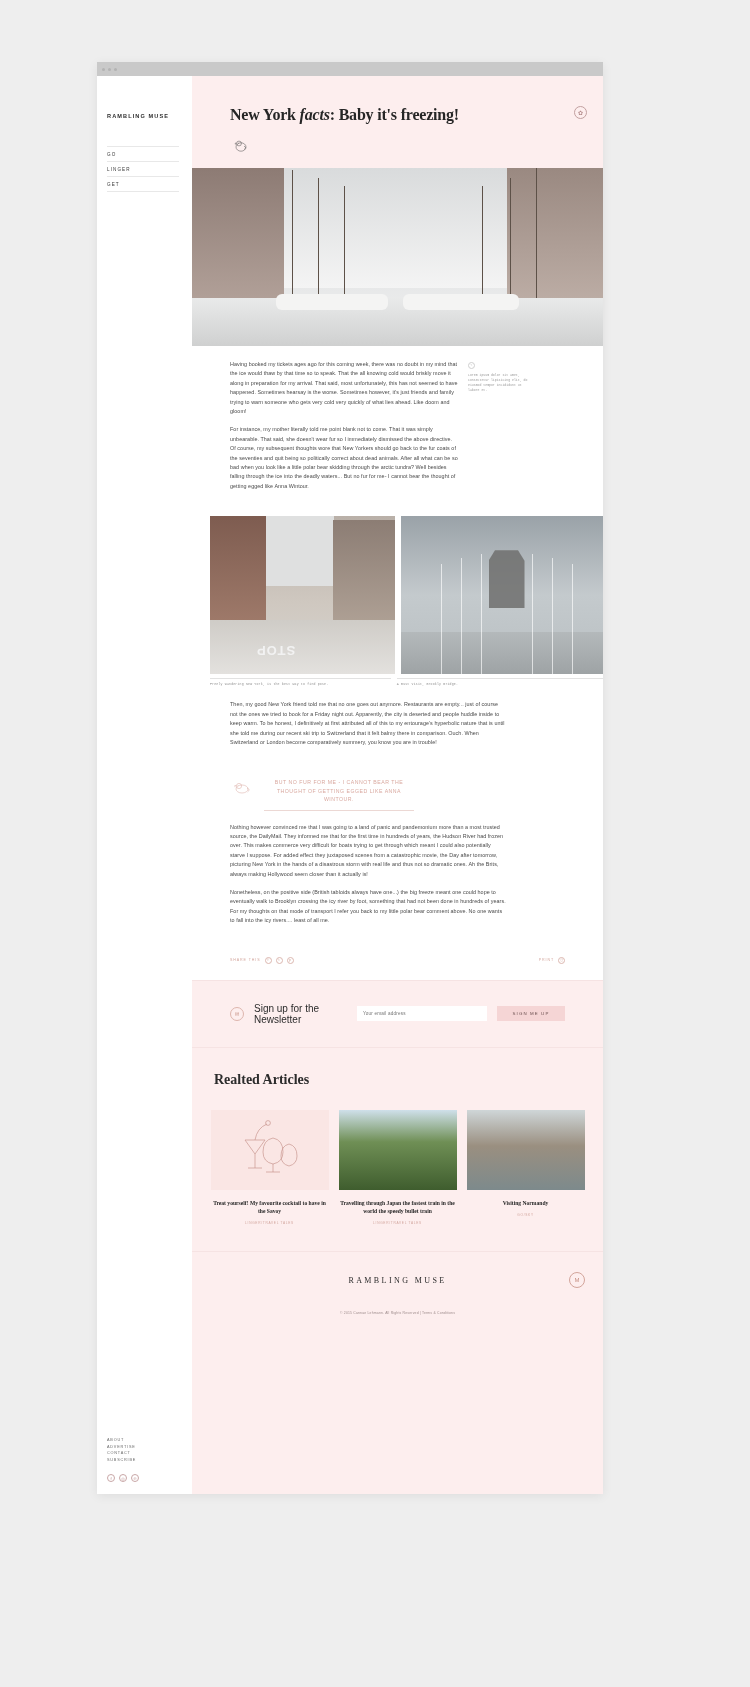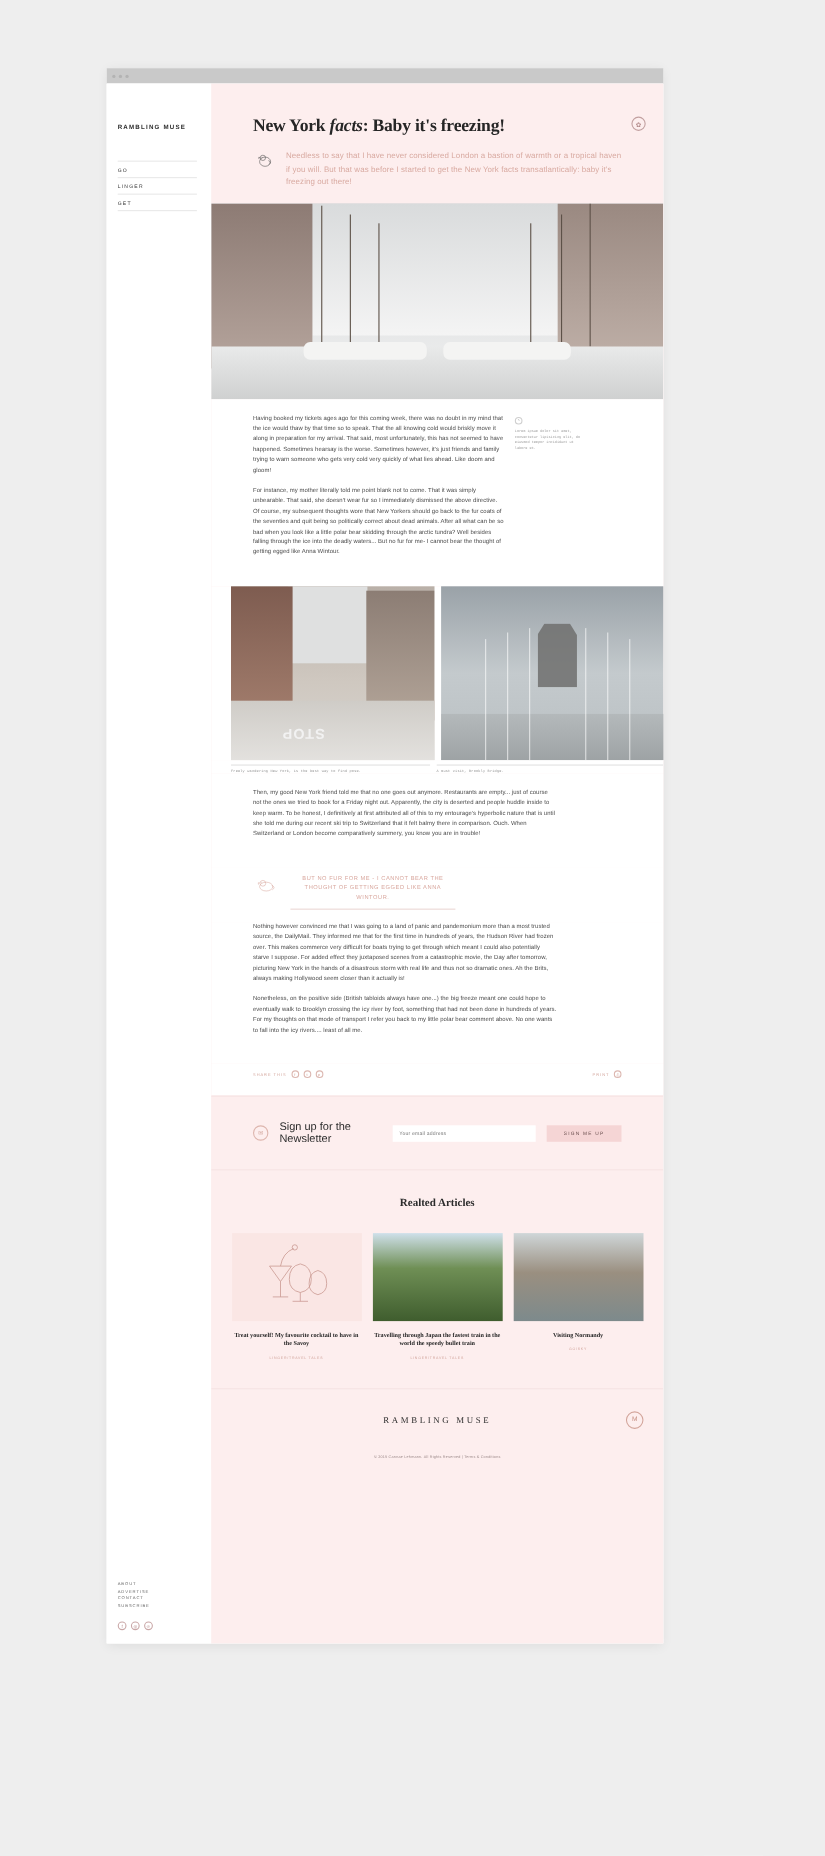--- a/index.html
+++ b/index.html
@@ -368,23 +368,22 @@
   }
 
   
   .related {
     background: #fdeeee;
     padding: 24px 22px 26px 22px;
     border-top: 1px solid #f6e3e3;
   }
   .related h2 {
     font-family: "Liberation Serif", serif;
-    font-size: 10px;
+    font-size: 14px;
     font-weight: bold;
-    text-align: center;
     color: #2c2c2c;
     margin: 0 0 22px 0;
   }
   .cards { display: flex; gap: 10px; justify-content: center; }
   .card { width: 118px; }
   .card-img { width: 118px; height: 80px; }
   .card-img.c1 { background: #fae6e4; position: relative; overflow: hidden; }
   .card-img.c2 { background: linear-gradient(180deg,#cfe0ea 0%, #6f8f55 40%, #3f5d2e 100%); }
   .card-img.c3 { background: linear-gradient(180deg,#cfd6d8 0%, #9a8f80 45%, #7d8a8c 100%); }
   .card-title {
@@ -478,21 +477,20 @@
         <div class="standfirst-wrap">
           <div class="dropcap-ill">
             <svg width="16" height="16" viewBox="0 0 16 16" aria-hidden="true">
               <ellipse cx="8" cy="9" rx="5" ry="4.2" fill="none" stroke="#4b4b4b" stroke-width="0.5"></ellipse>
               <circle cx="6" cy="5.5" r="2.4" fill="none" stroke="#4b4b4b" stroke-width="0.5"></circle>
               <path d="M3.6 5.2 Q1.5 4.2 2.4 6.6" fill="none" stroke="#4b4b4b" stroke-width="0.5"></path>
               <path d="M11 8 Q14 9 11.5 11.5" fill="none" stroke="#4b4b4b" stroke-width="0.5"></path>
               <circle cx="5.2" cy="5.1" r="0.35" fill="#3a3a3a"></circle>
             </svg>
           </div>
-          <div class="standfirst">Needless to say that I have never considered London a bastion of warmth or a tropical haven if you will. But that was before I started to get the New York facts transatlantically: baby it's freezing out there!</div>
         </div>
 
         <div class="hero">
           <div class="sky"></div>
           <div class="bldg-l"></div>
           <div class="bldg-r"></div>
           <div class="tree" style="left:100px;height:128px;"></div>
           <div class="tree" style="left:126px;height:120px;"></div>
           <div class="tree" style="left:152px;height:112px;"></div>
           <div class="tree" style="left:290px;height:112px;"></div>

